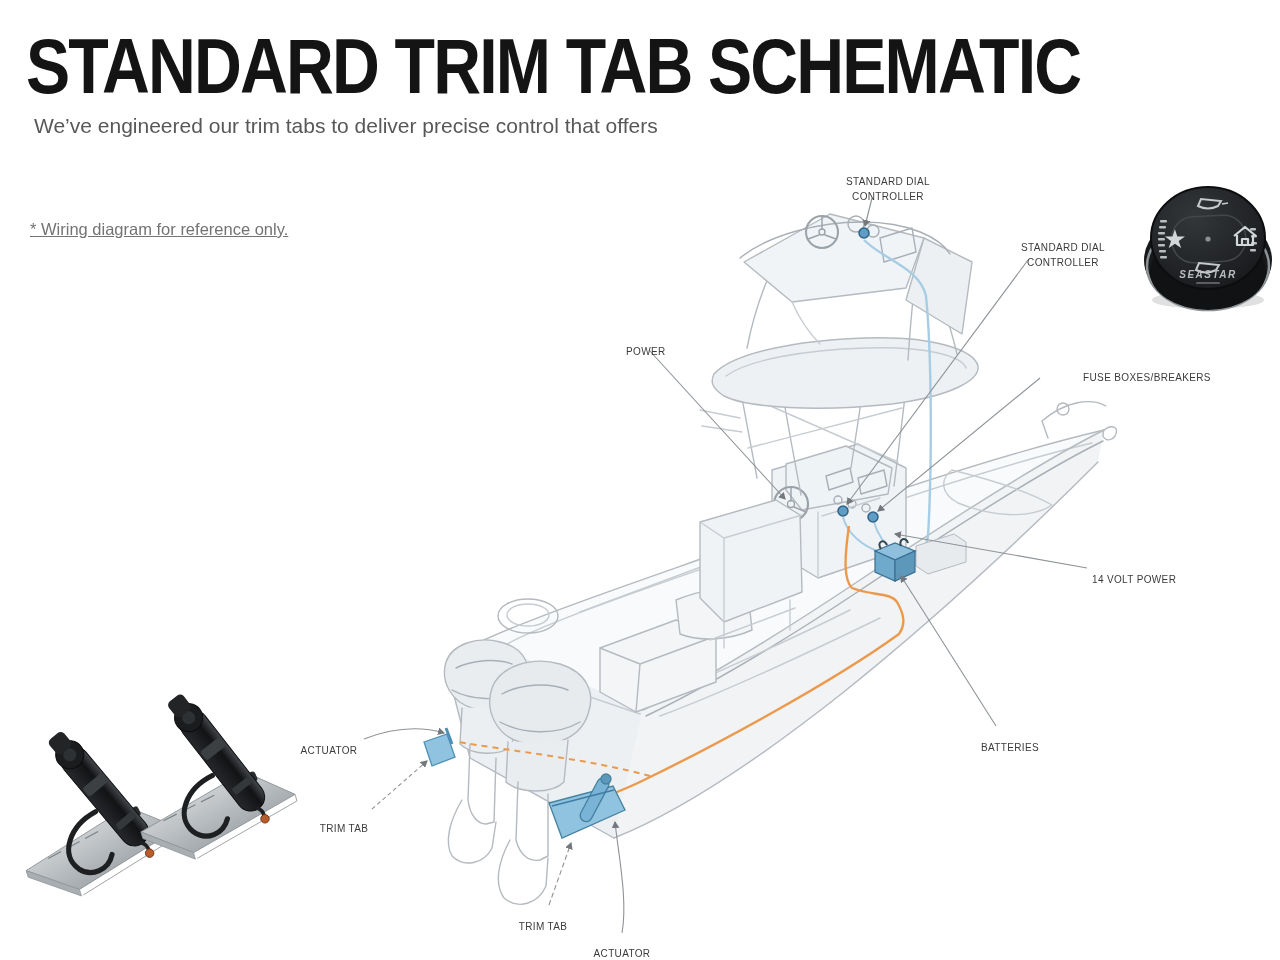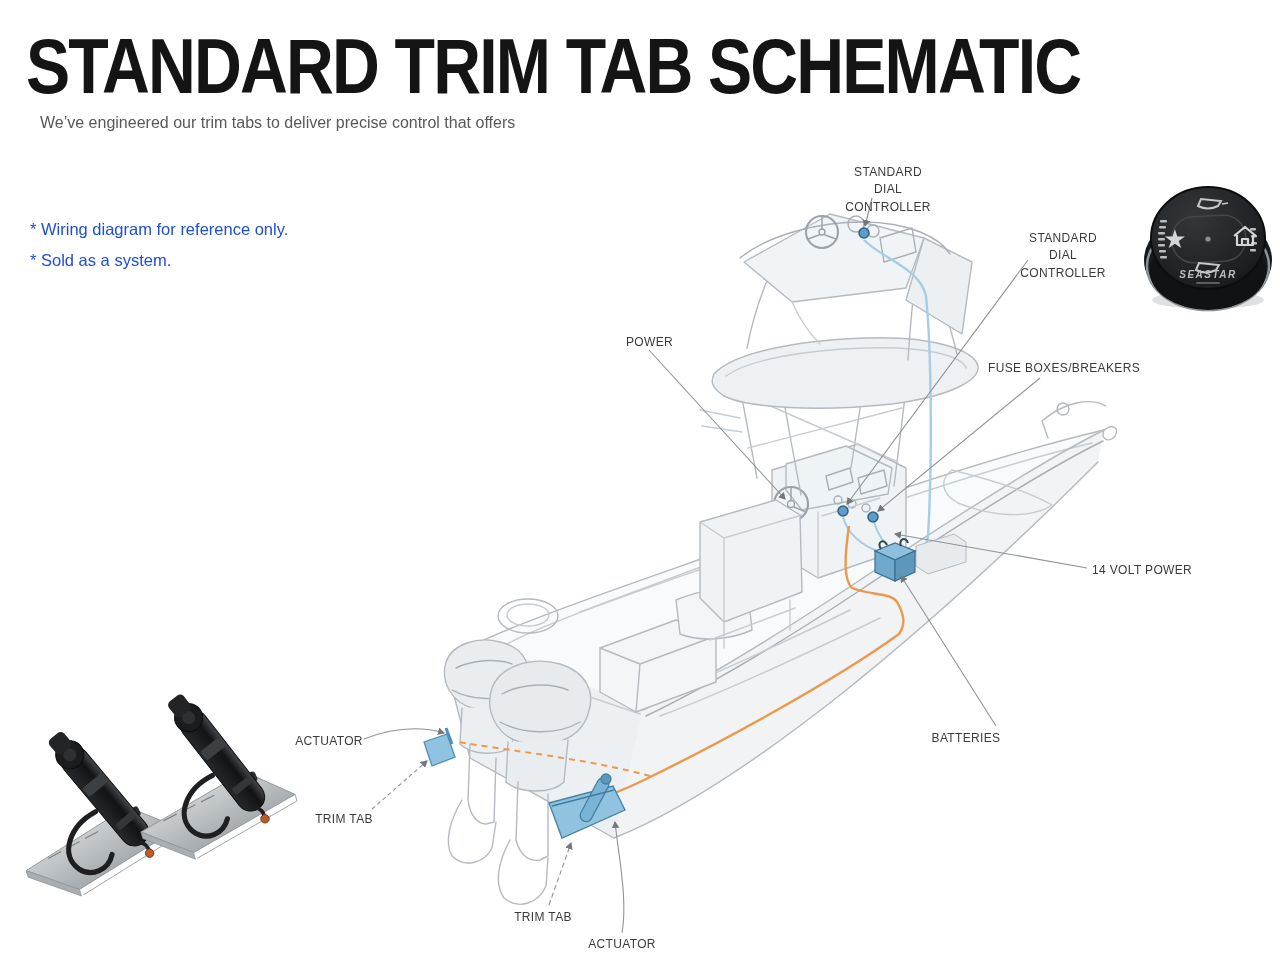--- a/index.html
+++ b/index.html
@@ -9,50 +9,49 @@
     font-family:"Liberation Sans", sans-serif;
   }
   .stage{position:absolute;inset:0;}
   .page-title{
     position:absolute;left:26px;top:22px;
     font-size:72px;font-weight:900;color:#141414;
     letter-spacing:-2px;white-space:nowrap;
     transform:scale(0.92,1.07);transform-origin:left top;
   }
   .intro{
-    position:absolute;left:40px;top:112px;
-    font-size:16px;color:#585858;line-height:1.33;
+    position:absolute;left:34px;top:112px;
+    font-size:21px;color:#585858;line-height:1.33;
   }
   .notes{
     position:absolute;left:30px;top:214px;
-    font-size:16.5px;color:#1d4ed8;line-height:1.85;
+    font-size:16.5px;color:#737373;line-height:1.85;text-decoration:underline;
   }
   .lbl{
     position:absolute;
-    font-size:12px;letter-spacing:.35px;color:#3b3b3b;
-    line-height:1.45;white-space:nowrap;z-index:5;
+    font-size:10px;letter-spacing:.35px;color:#3b3b3b;
+    line-height:1.45;white-space:nowrap;z-index:5;margin-top:11px;
   }
   .lbl.c{transform:translateX(-50%);text-align:center;}
   .lbl.wrap{white-space:normal;width:96px;}
   svg{position:absolute;left:0;top:0;}
 </style>
 </head>
 <body>
 
 <div class="stage">
 
   <div class="page-title">STANDARD TRIM TAB SCHEMATIC</div>
 
   <div class="intro">
     <div>We’ve engineered our trim tabs to deliver precise control that offers</div>
   </div>
 
   <div class="notes">
     <div>* Wiring diagram for reference only.</div>
-    <div>* Sold as a system.</div>
   </div>
 
   <svg width="1280" height="960" viewBox="0 0 1280 960">
     <defs>
       <marker id="arr" markerWidth="8" markerHeight="8" refX="5.5" refY="3.5" orient="auto">
         <path d="M0,0 L6.5,3.5 L0,7 Z" fill="#74787c"></path>
       </marker>
       <linearGradient id="metal" x1="0" y1="0" x2="1" y2="1">
         <stop offset="0" stop-color="#eceef0"></stop>
           <stop offset="0.4" stop-color="#c4c8cb"></stop>
@@ -270,21 +269,21 @@
       </g>
       <circle cx="0" cy="-5" r="2.6" fill="#8c9093"></circle>
       <text x="0" y="34" font-size="10" font-weight="bold" font-style="italic" letter-spacing="1.5" fill="#b9bdc0" text-anchor="middle">SEASTAR</text>
       <rect x="-12" y="38" width="24" height="2" rx="1" fill="#5a5e61"></rect>
     </g>
   </svg>
 
   <div class="lbl c wrap" style="left:888px;top:164px;">STANDARD DIAL CONTROLLER</div>
   <div class="lbl c wrap" style="left:1063px;top:230px;">STANDARD DIAL CONTROLLER</div>
   <div class="lbl" style="left:626px;top:334px;">POWER</div>
-  <div class="lbl c" style="left:1064px;top:360px;">FUSE BOXES/BREAKERS</div>
+  <div class="lbl c" style="left:1147px;top:360px;">FUSE BOXES/BREAKERS</div>
   <div class="lbl" style="left:1092px;top:562px;">14 VOLT POWER</div>
-  <div class="lbl c" style="left:966px;top:730px;">BATTERIES</div>
+  <div class="lbl c" style="left:1010px;top:730px;">BATTERIES</div>
   <div class="lbl c" style="left:329px;top:733px;">ACTUATOR</div>
   <div class="lbl c" style="left:344px;top:811px;">TRIM TAB</div>
   <div class="lbl c" style="left:543px;top:909px;">TRIM TAB</div>
   <div class="lbl c" style="left:622px;top:936px;">ACTUATOR</div>
 
 </div>
 
 </body></html>

